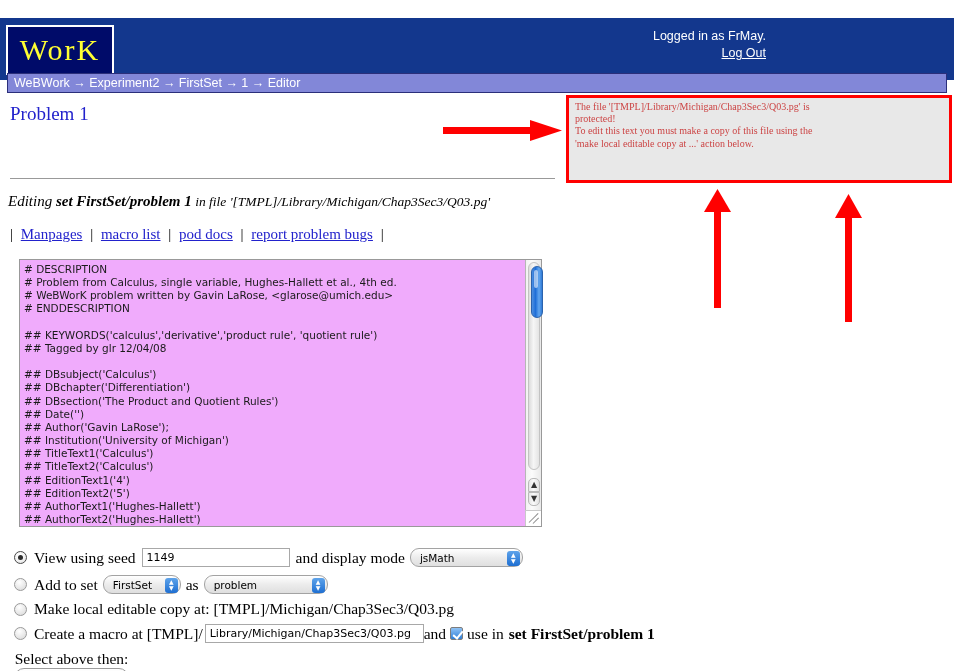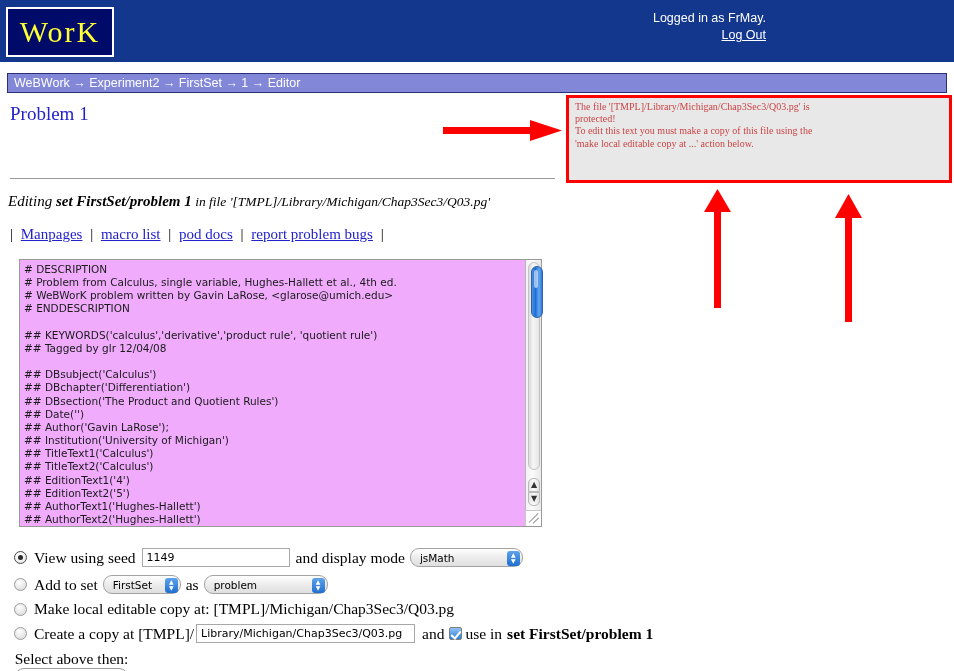--- a/index.html
+++ b/index.html
@@ -13,21 +13,21 @@
     position: relative;
     overflow: hidden;
     font-family: "Liberation Serif", serif;
     font-size: 15px;
     color: #000;
   }
 
   
   #top-banner {
     position: absolute;
-    left: 0; top: 0;
+    left: 0; top: 18px;
     width: 774px; height: 62px;
     background: #1b3a8c;
     background: #123b8e;
   }
   #top-banner-inner {
     position: absolute;
     left: 0; top: 0;
     width: 954px; height: 62px;
     background: #13378d;
   }
@@ -487,23 +487,23 @@
   </span>
 </div>
 
 <div class="form-row" id="row-local">
   <span class="aqua-radio"></span>
   <span>Make local editable copy at: [TMPL]/Michigan/Chap3Sec3/Q03.pg</span>
 </div>
 
 <div class="form-row" id="row-create">
   <span class="aqua-radio"></span>
-  <span>Create a copy at [TMPL]/</span>
+  <span>Create a macro at [TMPL]/</span>
   <span class="text-input" id="copy-path-input">Library/Michigan/Chap3Sec3/Q03.pg</span>
-  <span style="margin-left:7px">and</span>
+  <span style="">and</span>
   <span class="aqua-check"></span>
   <span>use in</span>
   <b style="margin-left:5px">set FirstSet/problem 1</b>
 </div>
 
 <div class="form-row" id="row-action">
   <span>Select above then:</span>
   <span id="take-action-button">Take Action!</span>
   <span class="aqua-check"></span>
   <span style="margin-left:3px">in another window</span>

